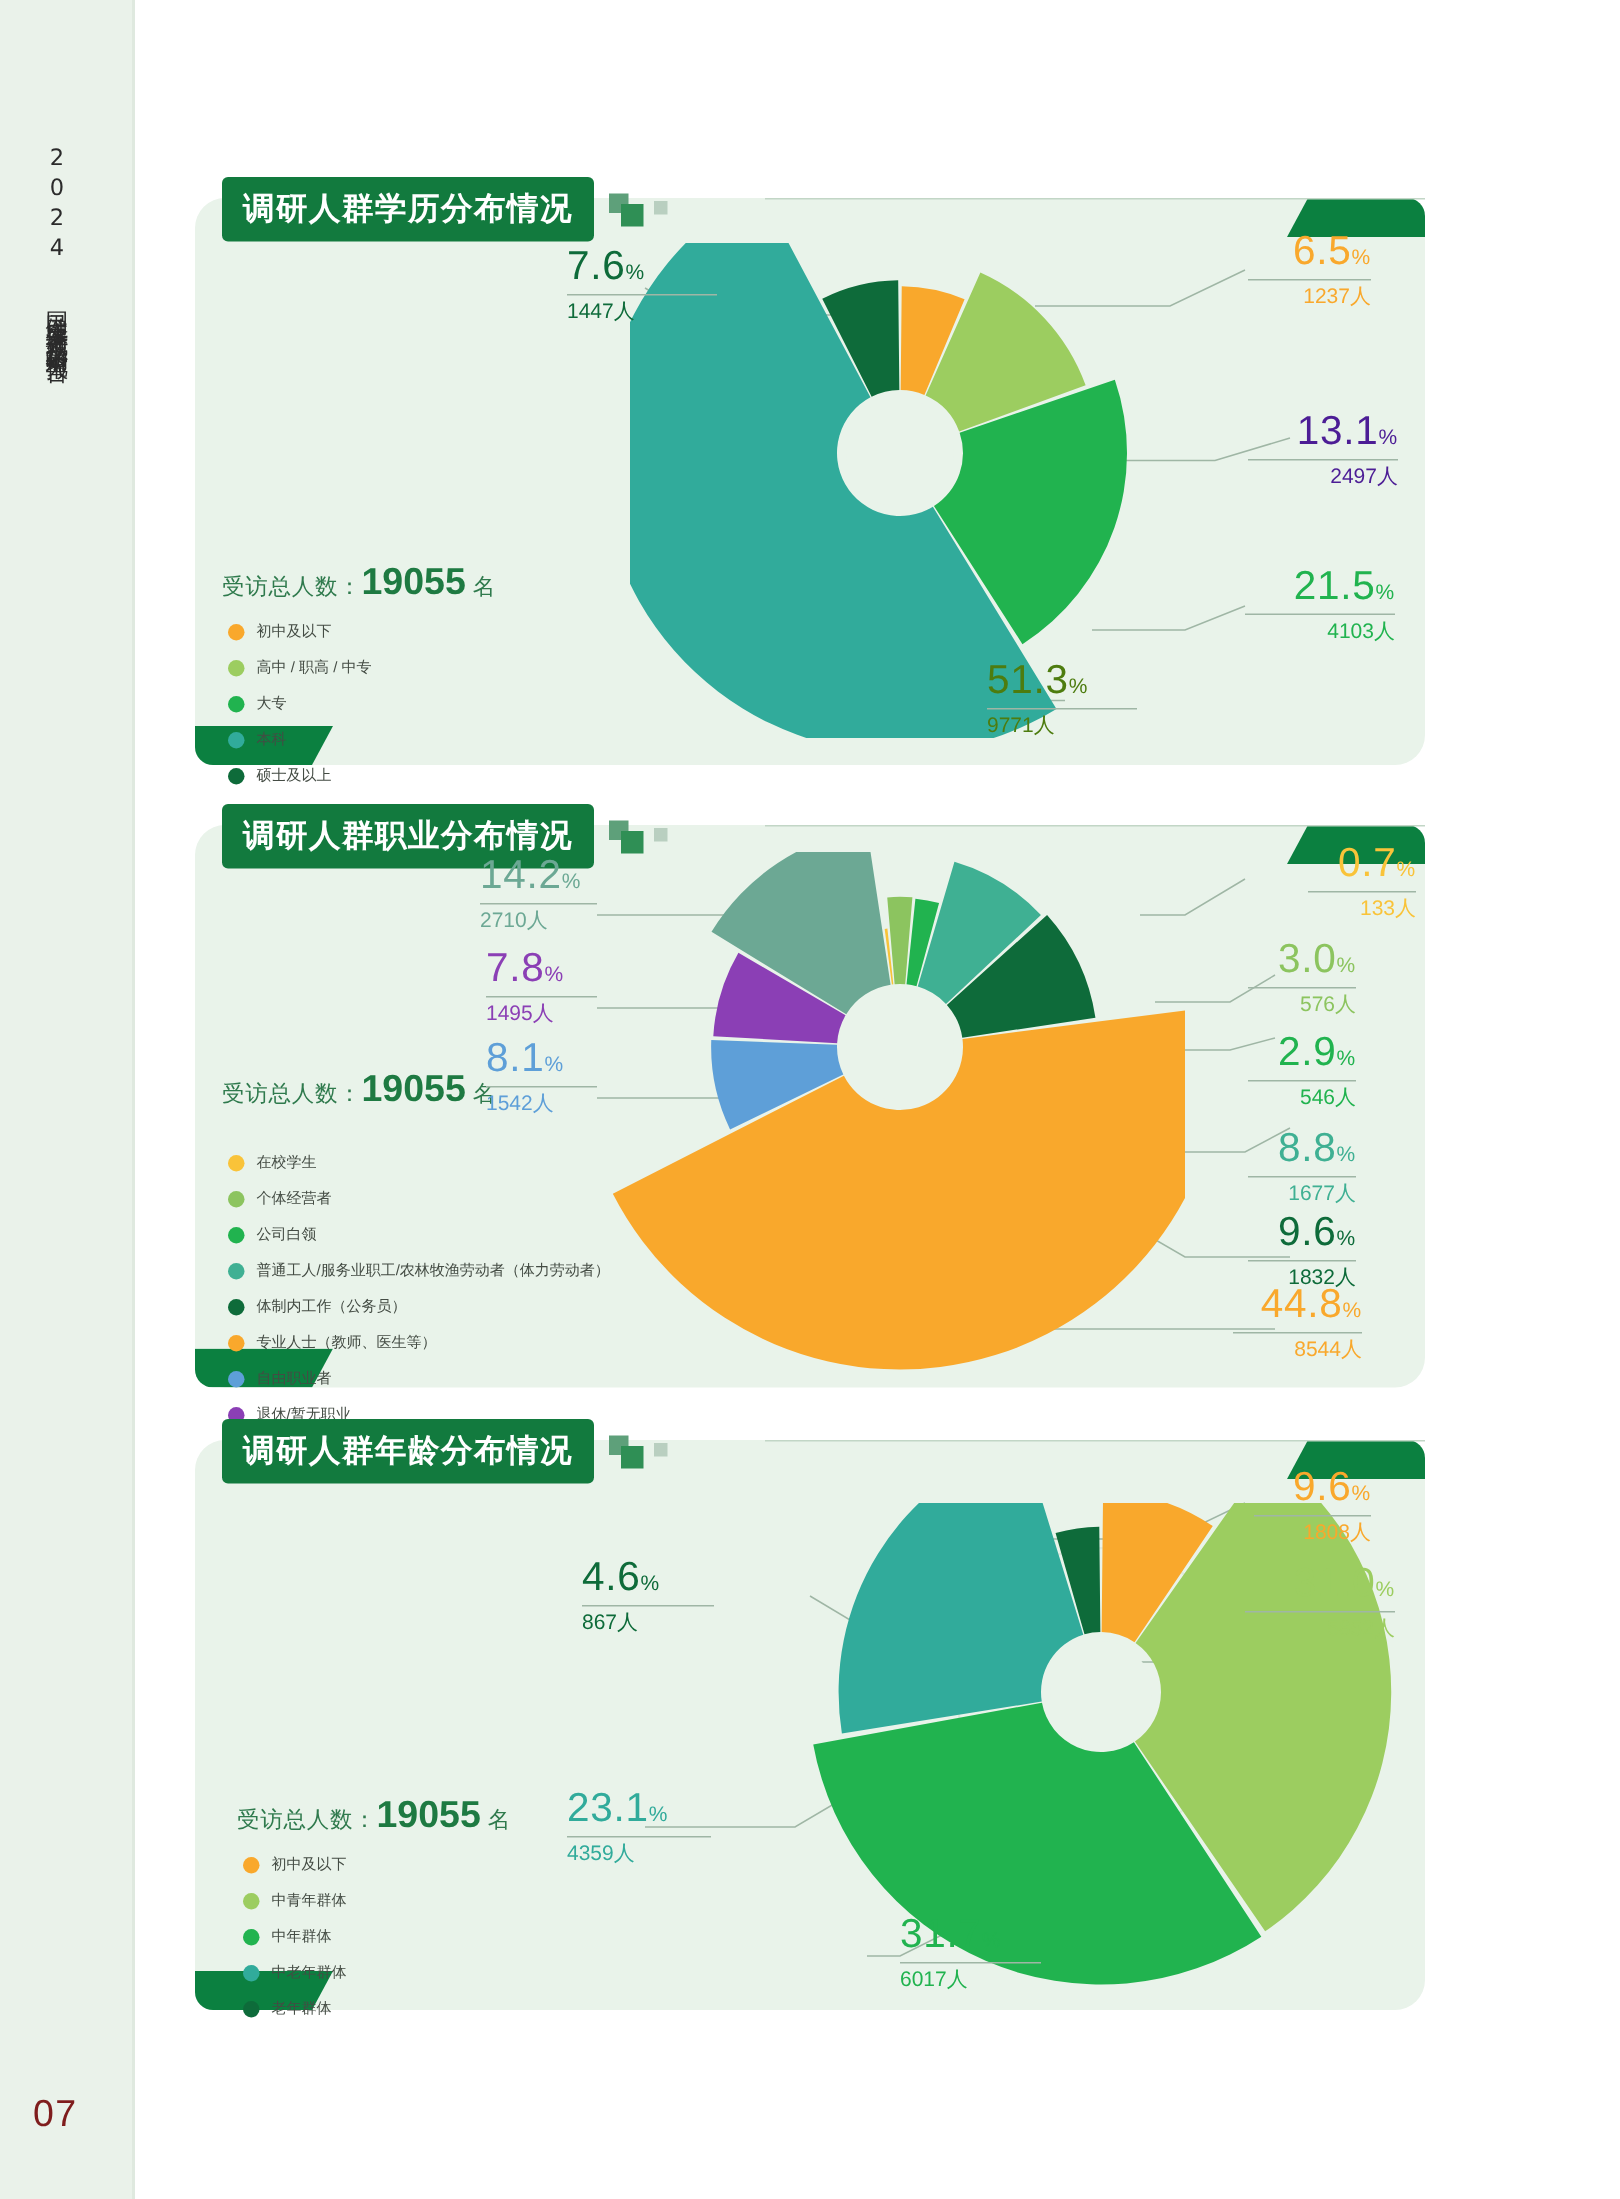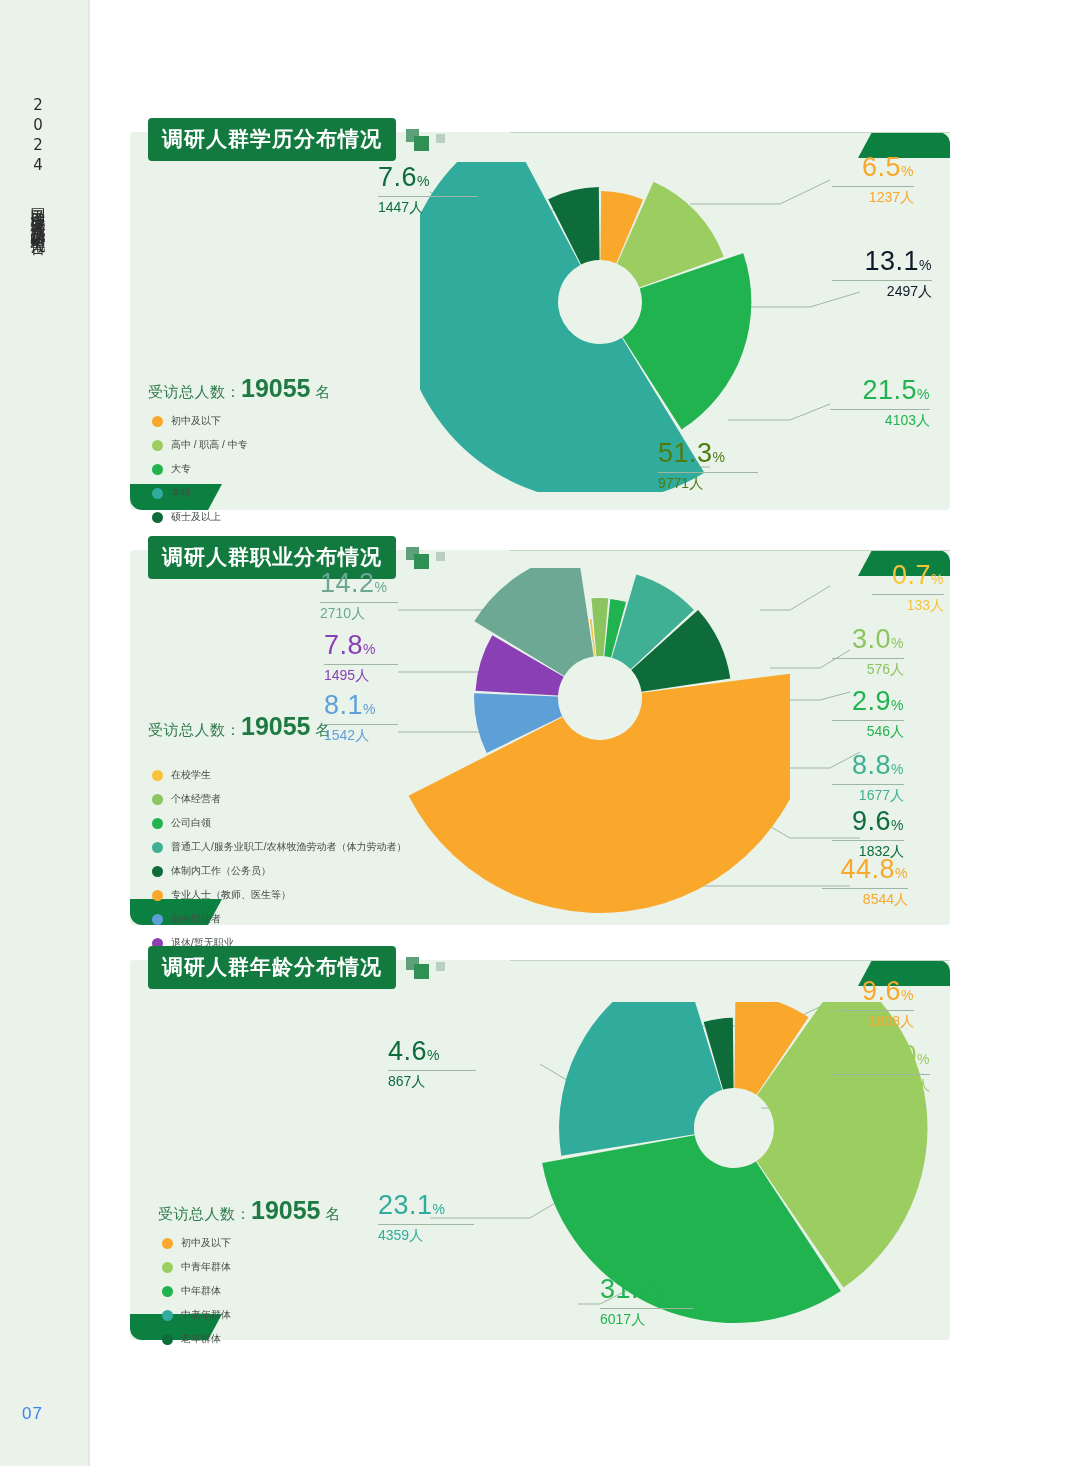--- a/index.html
+++ b/index.html
@@ -33,33 +33,33 @@
     letter-spacing: 2px;
     color: #2b2b2b;
     writing-mode: vertical-rl;
     text-orientation: upright;
     line-height: 44px;
     font-family: "DejaVu Sans", sans-serif;
   }
   .page-num {
     position: absolute;
     left: 22px; bottom: 42px;
-    font-size: 17px;
-    color: #3b82f6;
+    font-size: 25px;
+    color: #7f1d1d;
     letter-spacing: 1px;
     margin-top: 24px;
   }
 
   
   .card {
     position: absolute;
     left: 130px;
     width: 820px;
     background: #e9f3ea;
-    border-radius: 4px;
+    border-radius: 20px;
   }
   .card .corner-tr {
     position: absolute; right: 0; top: 0;
     width: 92px; height: 26px;
     background: #0b8040;
     border-top-right-radius: 12px;
     clip-path: polygon(14px 0, 100% 0, 100% 100%, 0 100%);
   }
   .card .corner-bl {
     position: absolute; left: 0; bottom: 0;
@@ -210,21 +210,21 @@
       <div class="rule" style="width:100px"></div>
       <div class="cnt">1447人</div>
     </div>
 
     <div class="callout right" style="left:702px; top:22px; color:#f9a82c;">
       <div class="pct"><span>6.5</span><span class="u">%</span></div>
       <div class="rule" style="width:82px"></div>
       <div class="cnt">1237人</div>
     </div>
 
-    <div class="callout right" style="left:702px; top:116px; color:#0f172a;">
+    <div class="callout right" style="left:702px; top:142px; color:#4c1d95;">
       <div class="pct"><span>13.1</span><span class="u">%</span></div>
       <div class="rule" style="width:100px"></div>
       <div class="cnt">2497人</div>
     </div>
 
     <div class="callout right" style="left:700px; top:245px; color:#21b34f;">
       <div class="pct"><span>21.5</span><span class="u">%</span></div>
       <div class="rule" style="width:100px"></div>
       <div class="cnt">4103人</div>
     </div>

